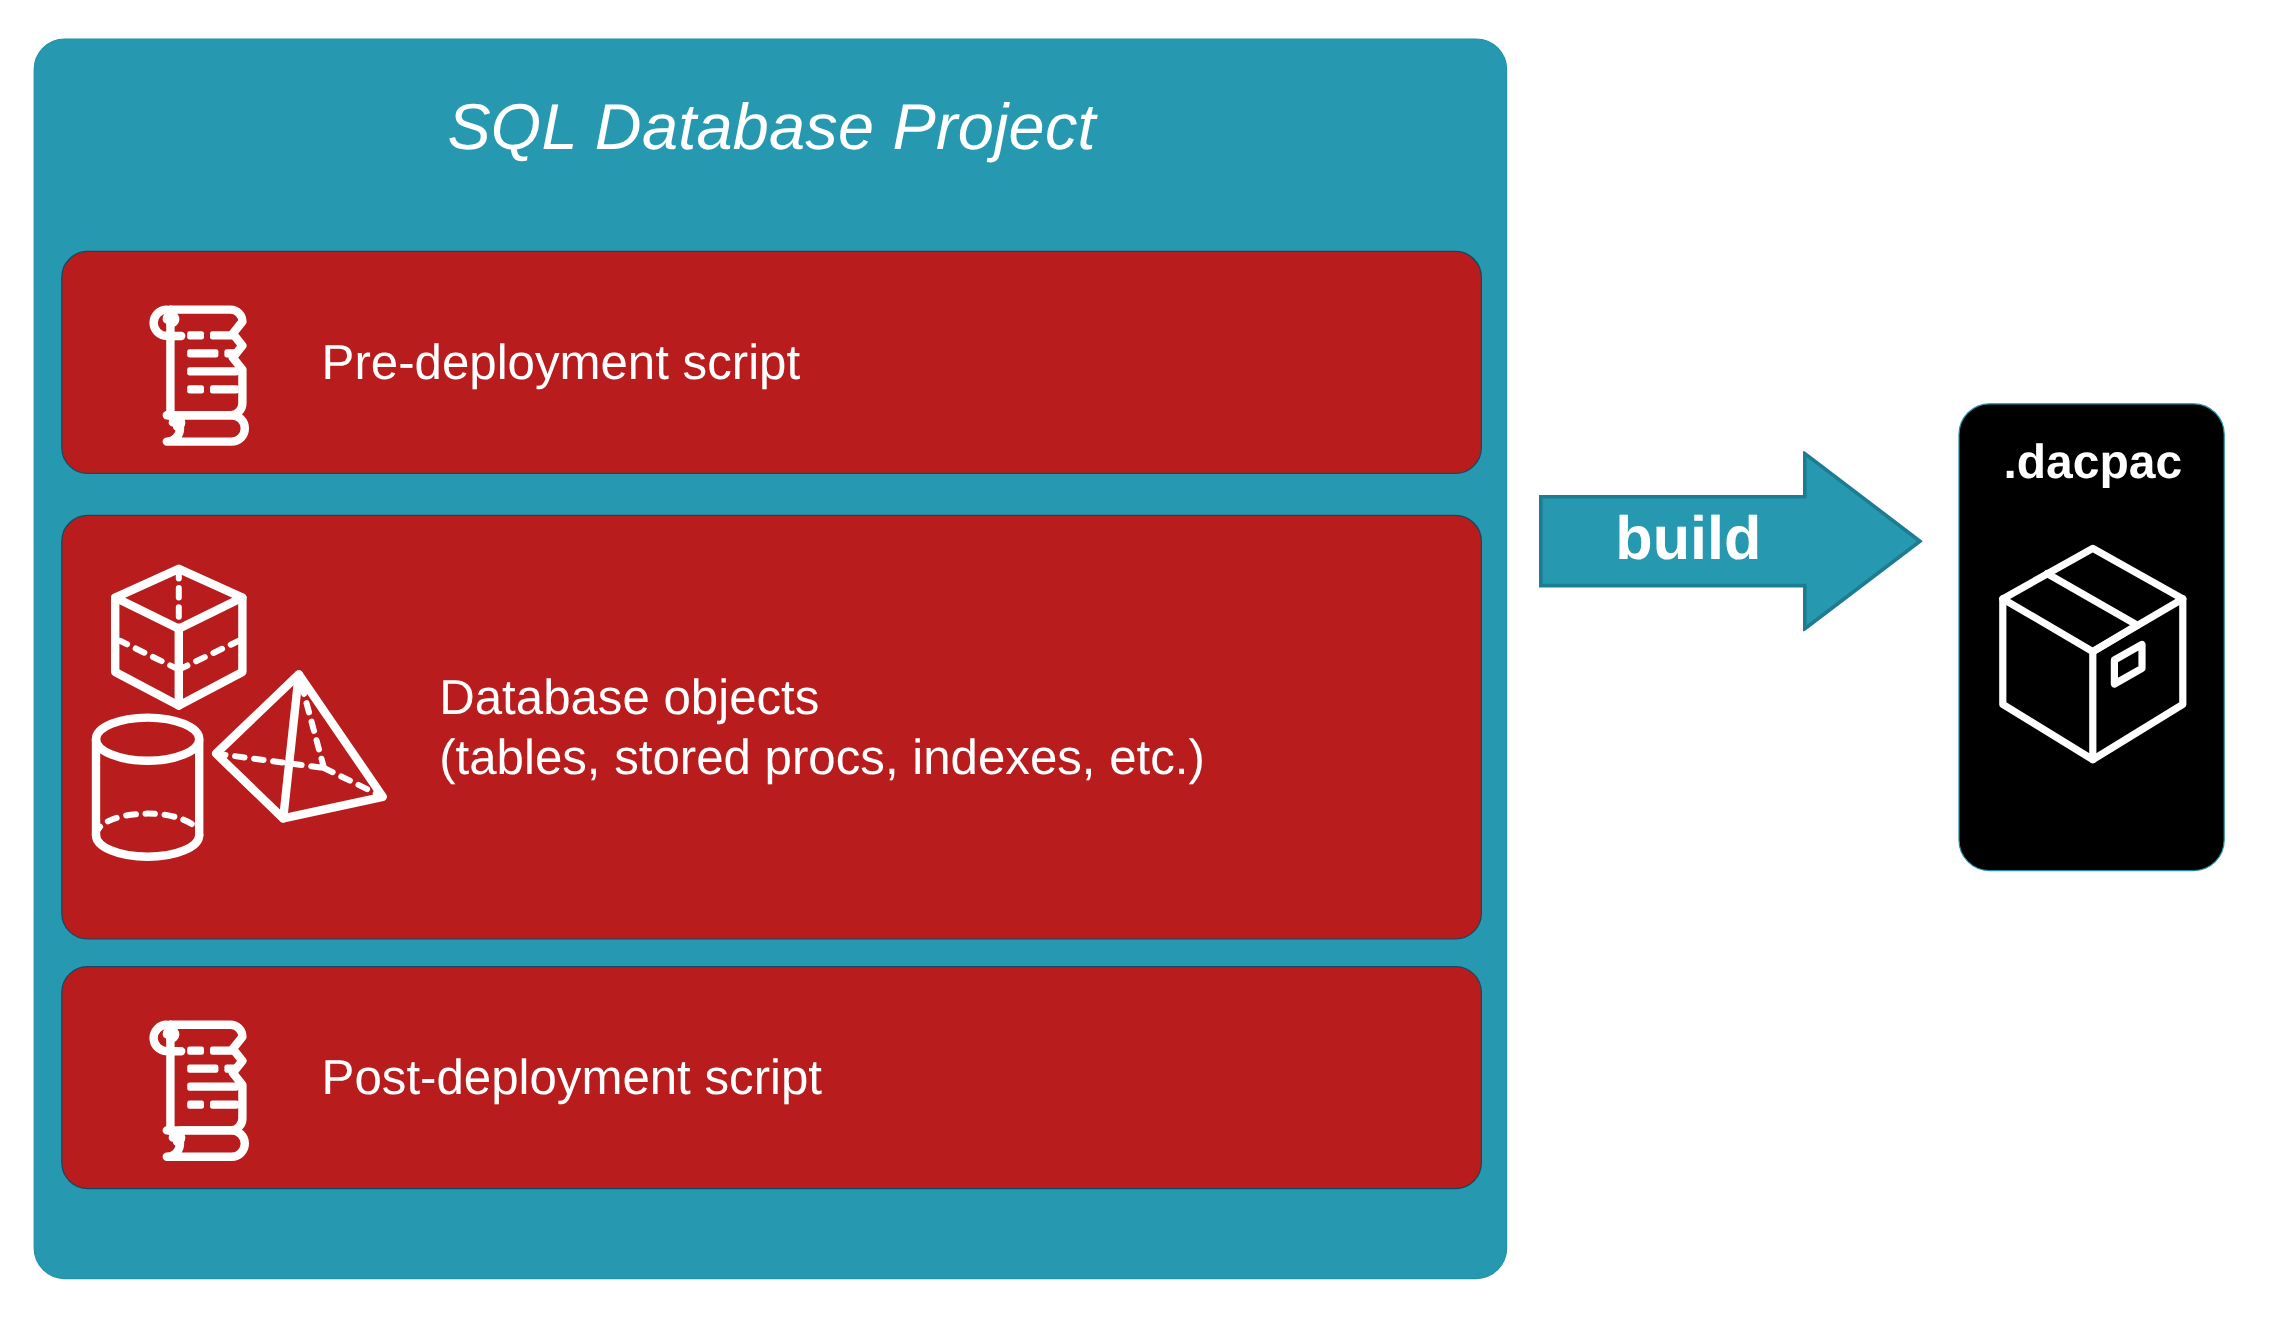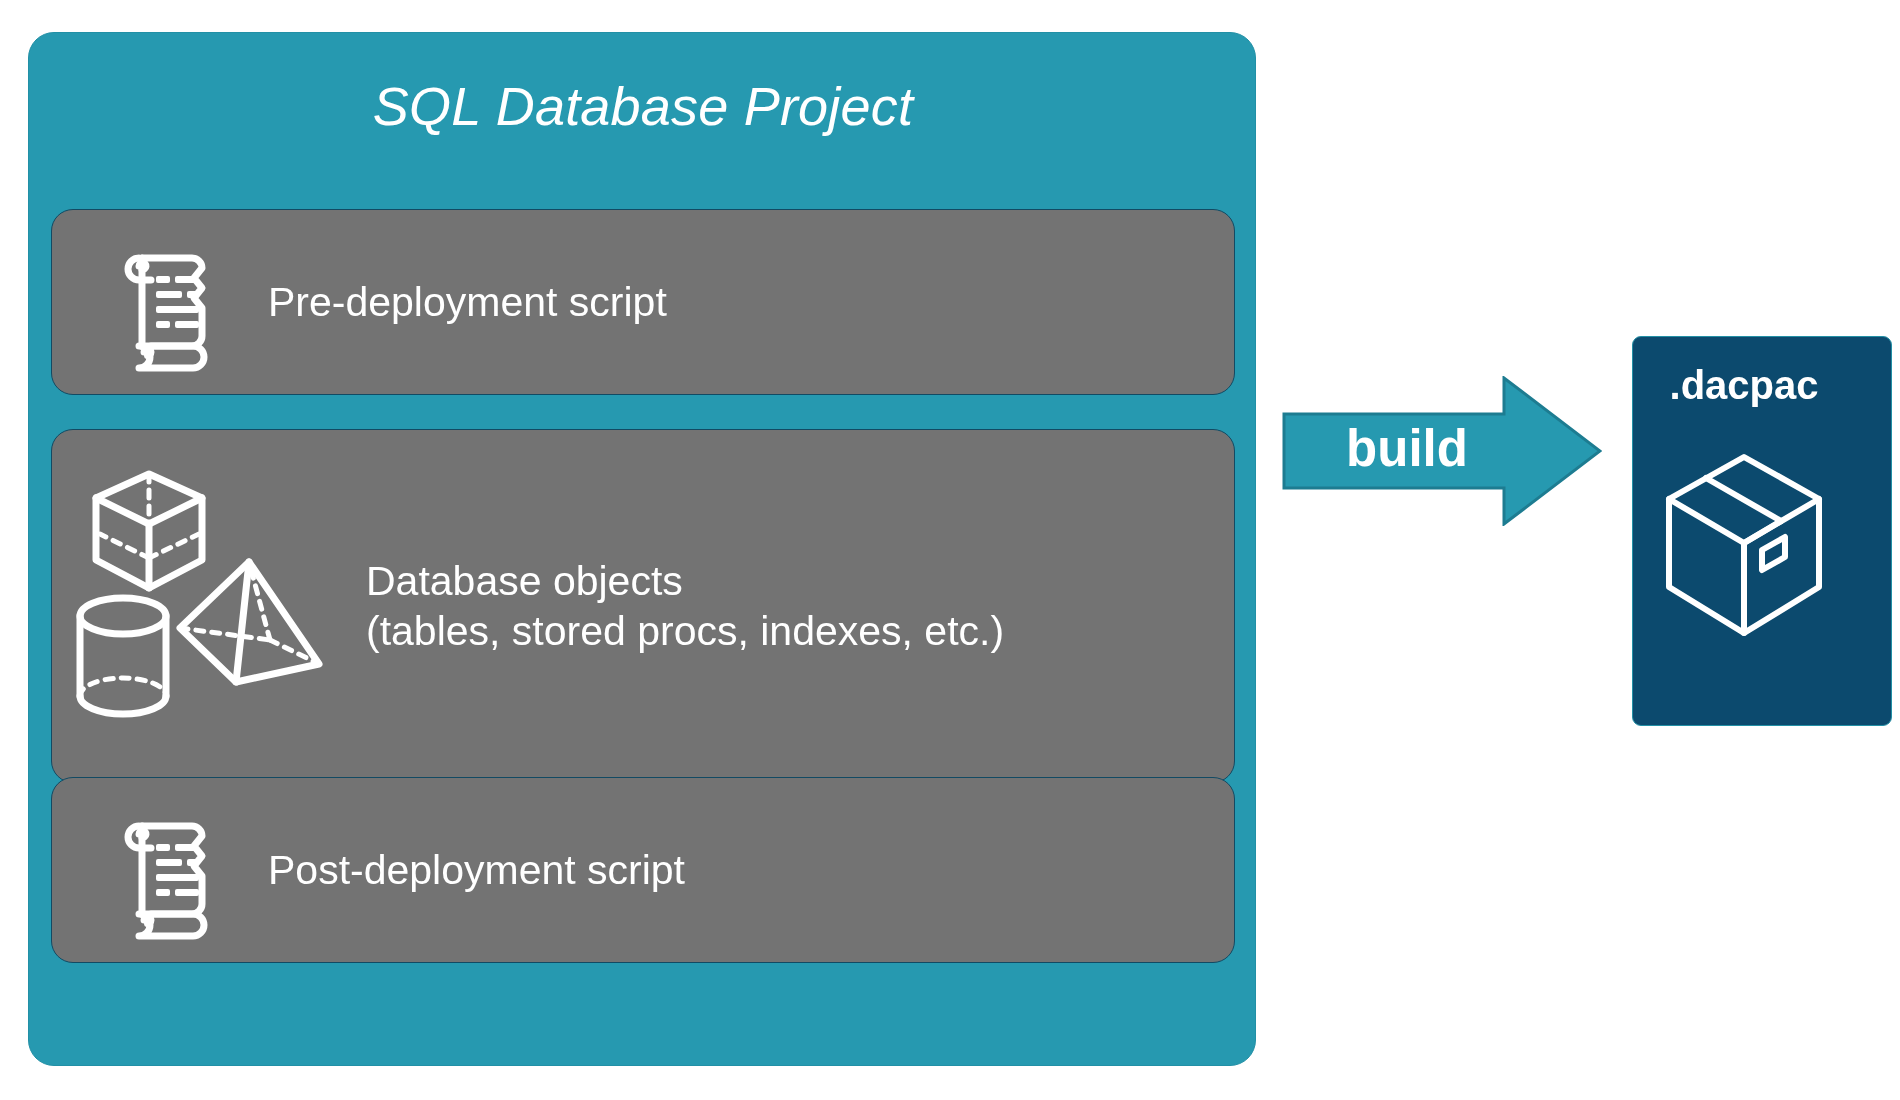--- a/index.html
+++ b/index.html
@@ -44,30 +44,30 @@
     letter-spacing: 0.2px;
     line-height: 1.1;
     font-style: italic;
   }
 
   
   .row {
     position: absolute;
     left: 22px;
     width: 1184px;
-    background: #737373;
+    background: #b91c1c;
     border-radius: 22px;
     box-sizing: border-box;
     border: 1px solid #124a63;
     display: flex;
     align-items: center;
   }
   .row-pre  { top: 176px; height: 186px; }
   .row-objs { top: 396px; height: 354px; }
-  .row-post { top: 744px; height: 186px; }
+  .row-post { top: 772px; height: 186px; }
 
   .row-icon {
     flex: 0 0 auto;
     display: flex;
     align-items: center;
     justify-content: center;
   }
   .row-pre .row-icon, .row-post .row-icon {
     width: 190px;
     margin-left: 22px;
@@ -116,25 +116,25 @@
     font-weight: bold;
     line-height: 90px;
     pointer-events: none;
   }
 
   
   .dacpac-card {
     position: absolute;
     left: 1632px;
     top: 336px;
-    width: 260px;
+    width: 222px;
     height: 390px;
-    background: #0c4a6e;
+    background: #000000;
     border: 1px solid #2290a6;
-    border-radius: 9px;
+    border-radius: 26px;
     box-sizing: border-box;
   }
   .dacpac-title {
     position: absolute;
     left: 0;
     top: 26px;
     width: 222px;
     text-align: center;
     color: #ffffff;
     font-size: 40px;

